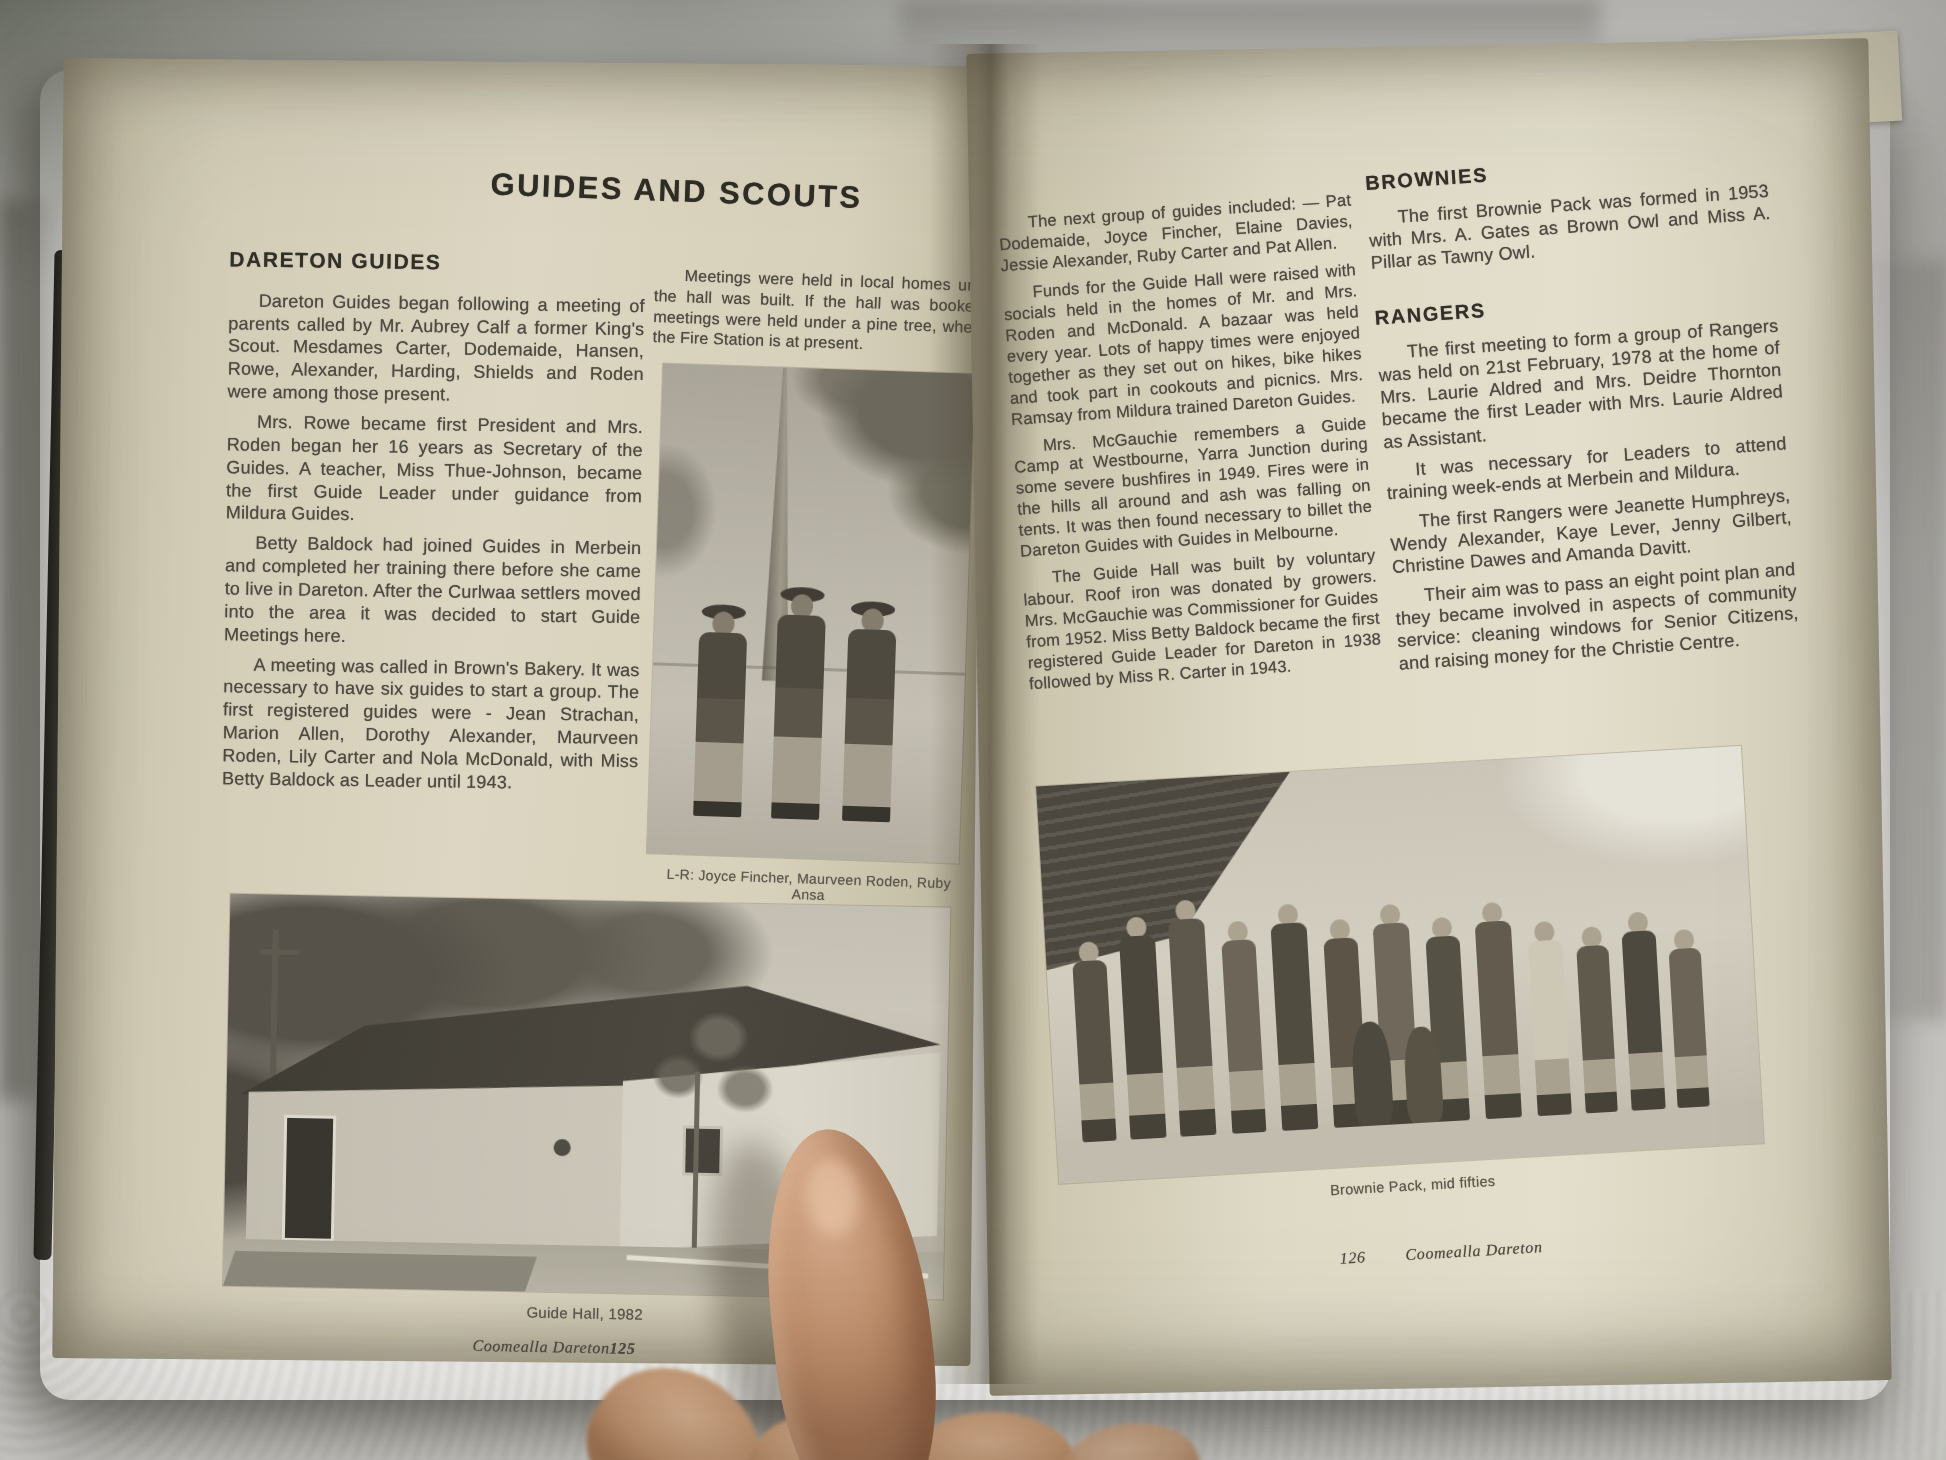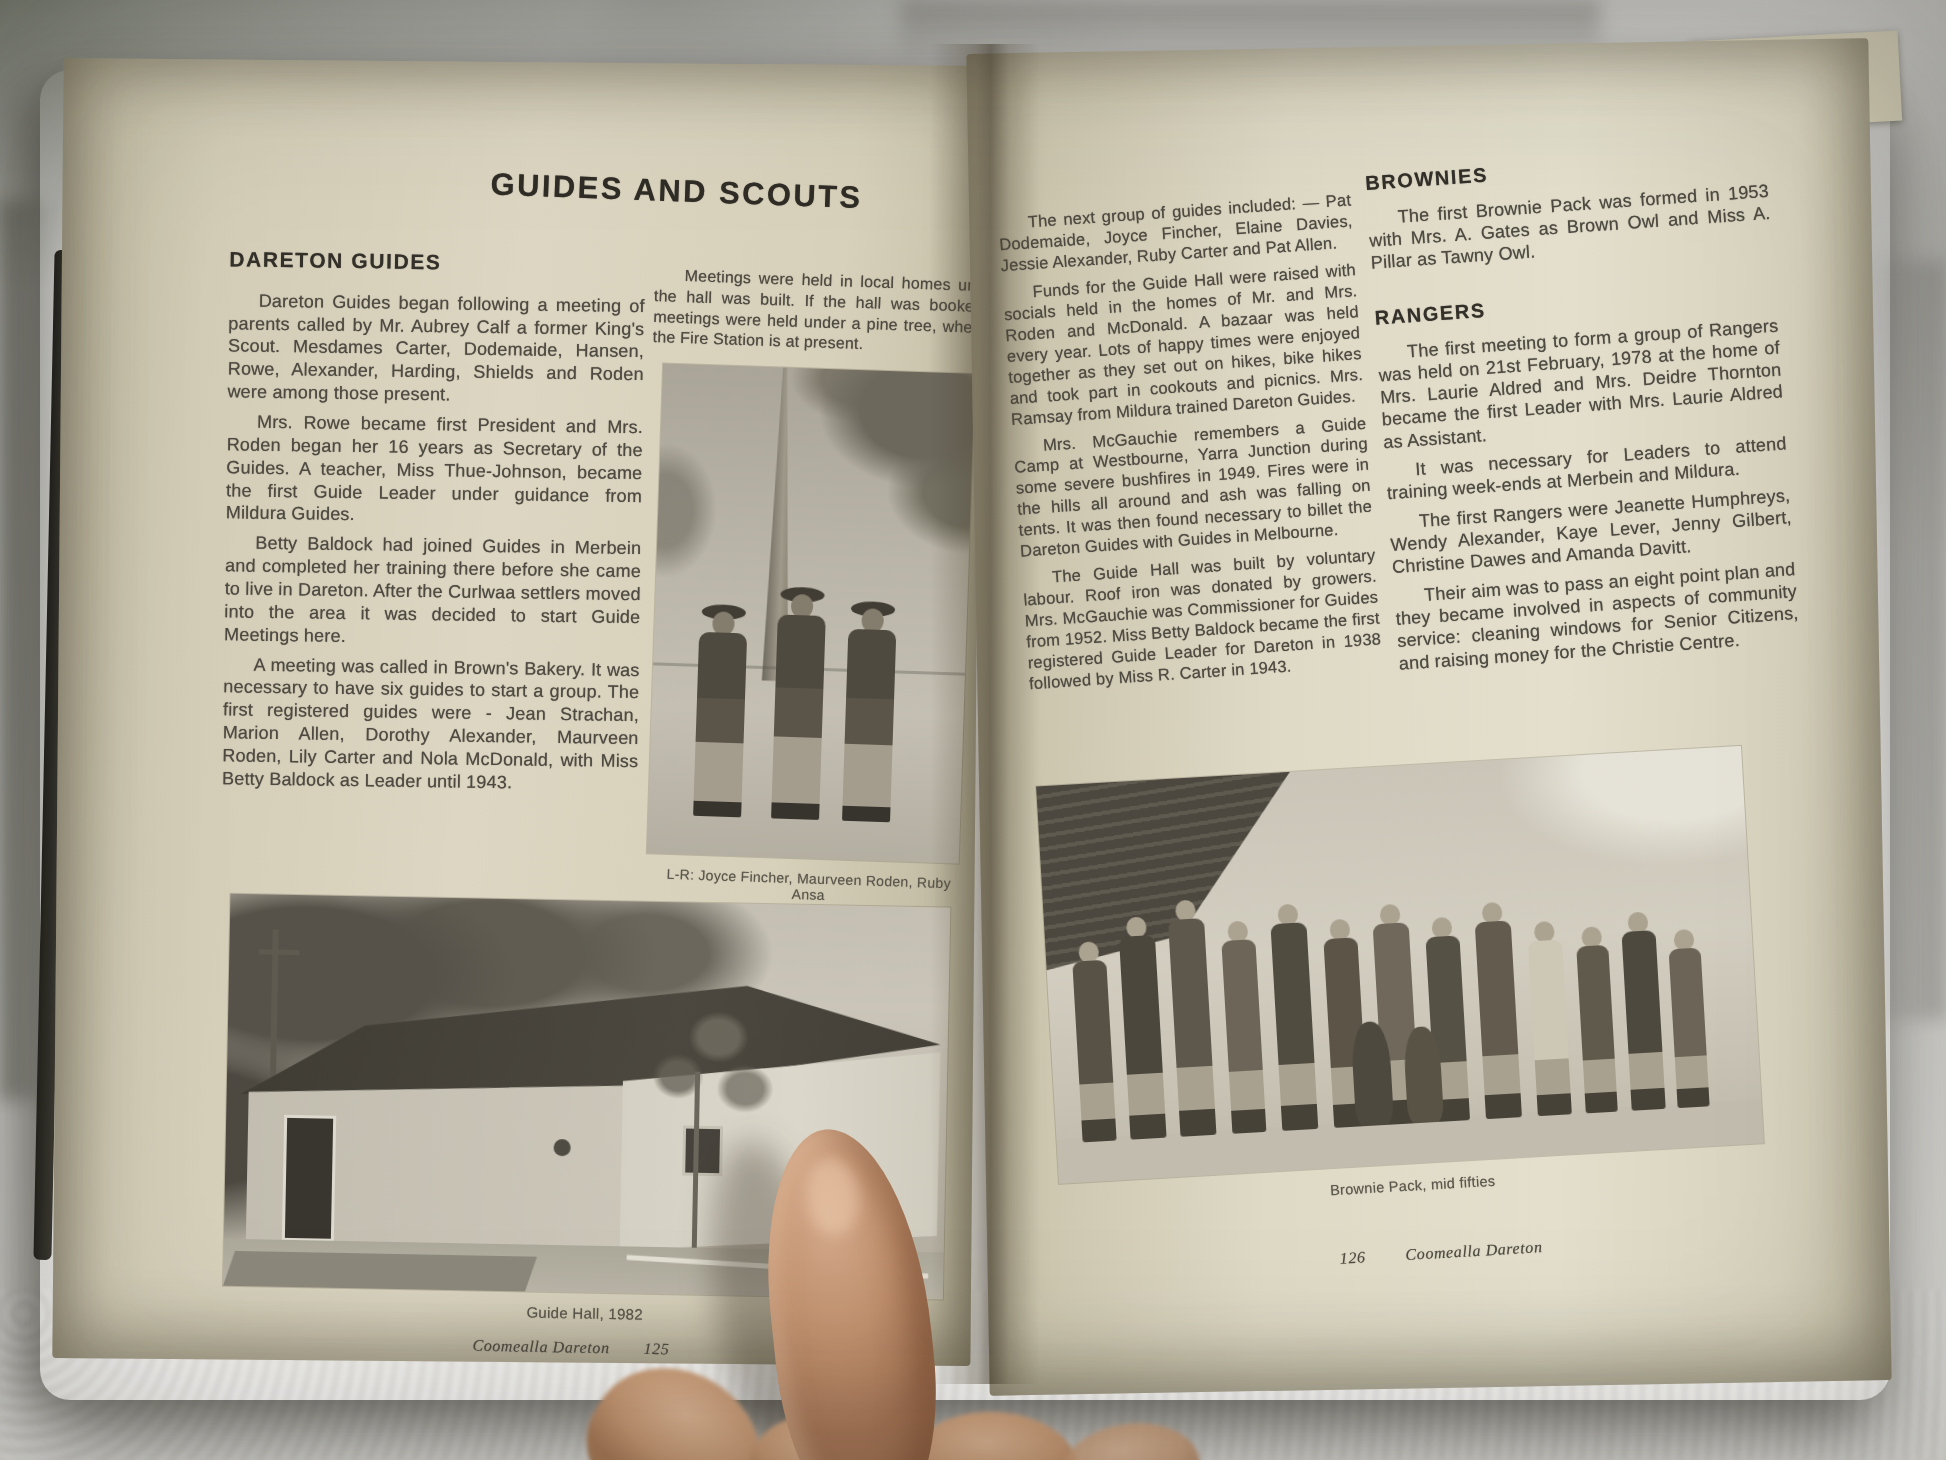--- a/index.html
+++ b/index.html
@@ -115,21 +115,21 @@
     background:repeating-linear-gradient(174deg,#4a463d 0 9px,#5e594d 9px 13px);}
   .pc-sky{right:0;top:0;width:45%;height:45%;background:radial-gradient(240px 130px at 80% 10%, rgba(235,232,221,.9) 0 40%, rgba(235,232,221,0) 75%);}
   .pc-ground{left:0;bottom:0;width:100%;height:11%;background:#c3beaf;}
   .pc-fig{position:absolute;}
   .pc-head{position:absolute;left:50%;top:0;transform:translateX(-50%);width:20px;height:21px;border-radius:50%;background:#aca391;}
   .pc-body{position:absolute;left:0;right:0;top:19px;bottom:0;border-radius:9px 9px 3px 3px;}
   .cap-a{position:absolute;left:596px;top:806px;width:312px;text-align:center;font-size:14px;transform:rotate(1.4deg);}
   .cap-b{position:absolute;left:172px;top:1242px;width:720px;text-align:center;font-size:15px;transform:rotate(.6deg);}
   .cap-c{left:64px;top:1128px;width:706px;text-align:center;font-size:14.5px;}
   .foot-l{position:absolute;left:420px;top:1276px;transform:rotate(.6deg);}
-  .foot-l .num{margin-left:34px;}
+  .foot-l .num{font-weight:bold;}
   .foot-r{left:340px;top:1196px;}
   .foot-r .num{margin-right:40px;}
 
   
   .hand-shadow{position:absolute;left:716px;top:1140px;width:110px;height:330px;transform:rotate(-8deg);
     background:rgba(45,35,22,.32);border-radius:50%;filter:blur(16px);}
   .thumb{position:absolute;left:772px;top:1128px;width:158px;height:390px;transform:rotate(-6deg);
     border-radius:46% 54% 40% 42%;
     background:radial-gradient(90% 70% at 42% 22%, #d3a98b 0%, #c2926f 45%, #a5755ا 80%);
     background:radial-gradient(90% 70% at 42% 22%, #d3a98b 0%, #c2926f 45%, #a57556 82%);

